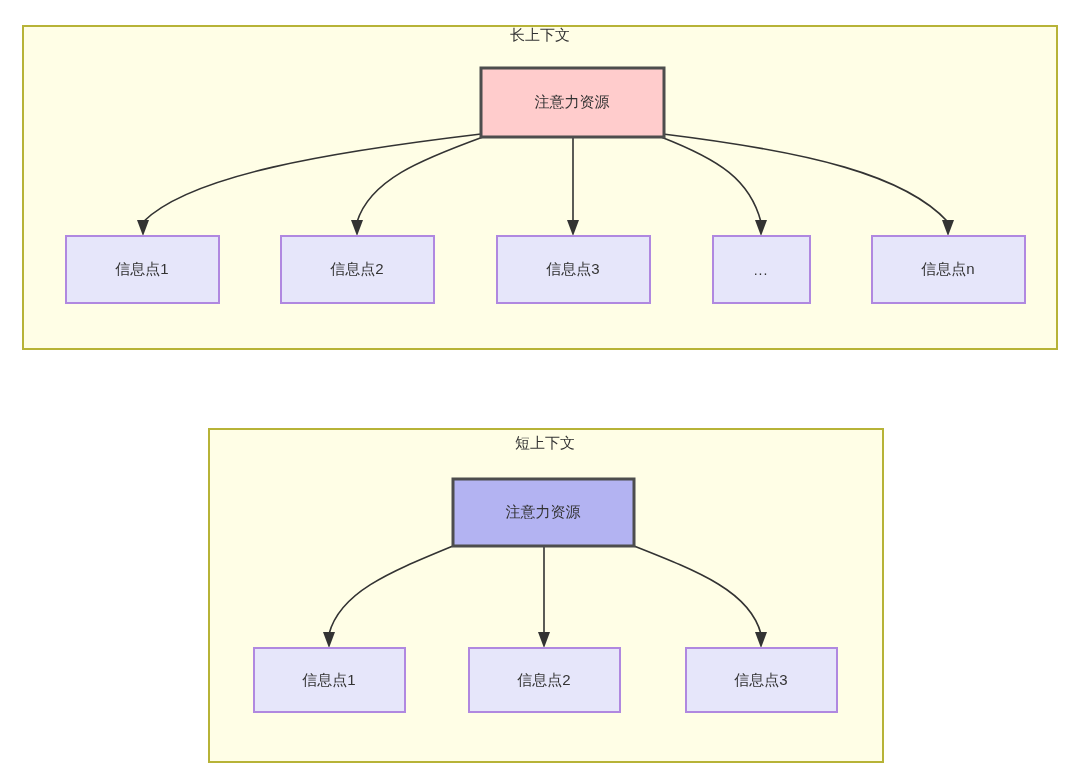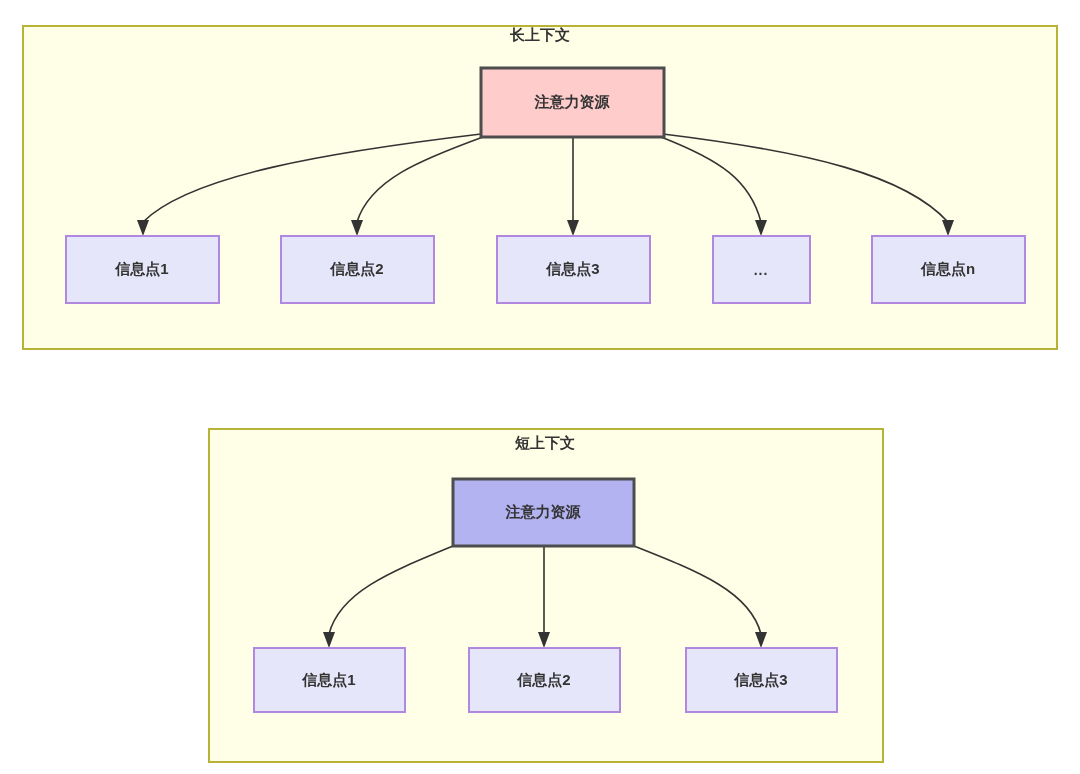--- a/index.html
+++ b/index.html
@@ -13,21 +13,20 @@
     font-family: "Liberation Sans", "DejaVu Sans", sans-serif;
     position: relative;
     overflow: hidden;
   }
   #stage {
     position: absolute;
     left: 0;
     top: 0;
     width: 1080px;
     height: 774px;
-    font-weight: bold;
   }
   svg.diagram {
     position: absolute;
     left: 0;
     top: 0;
     width: 1080px;
     height: 774px;
     display: block;
   }
   .group-frame {

